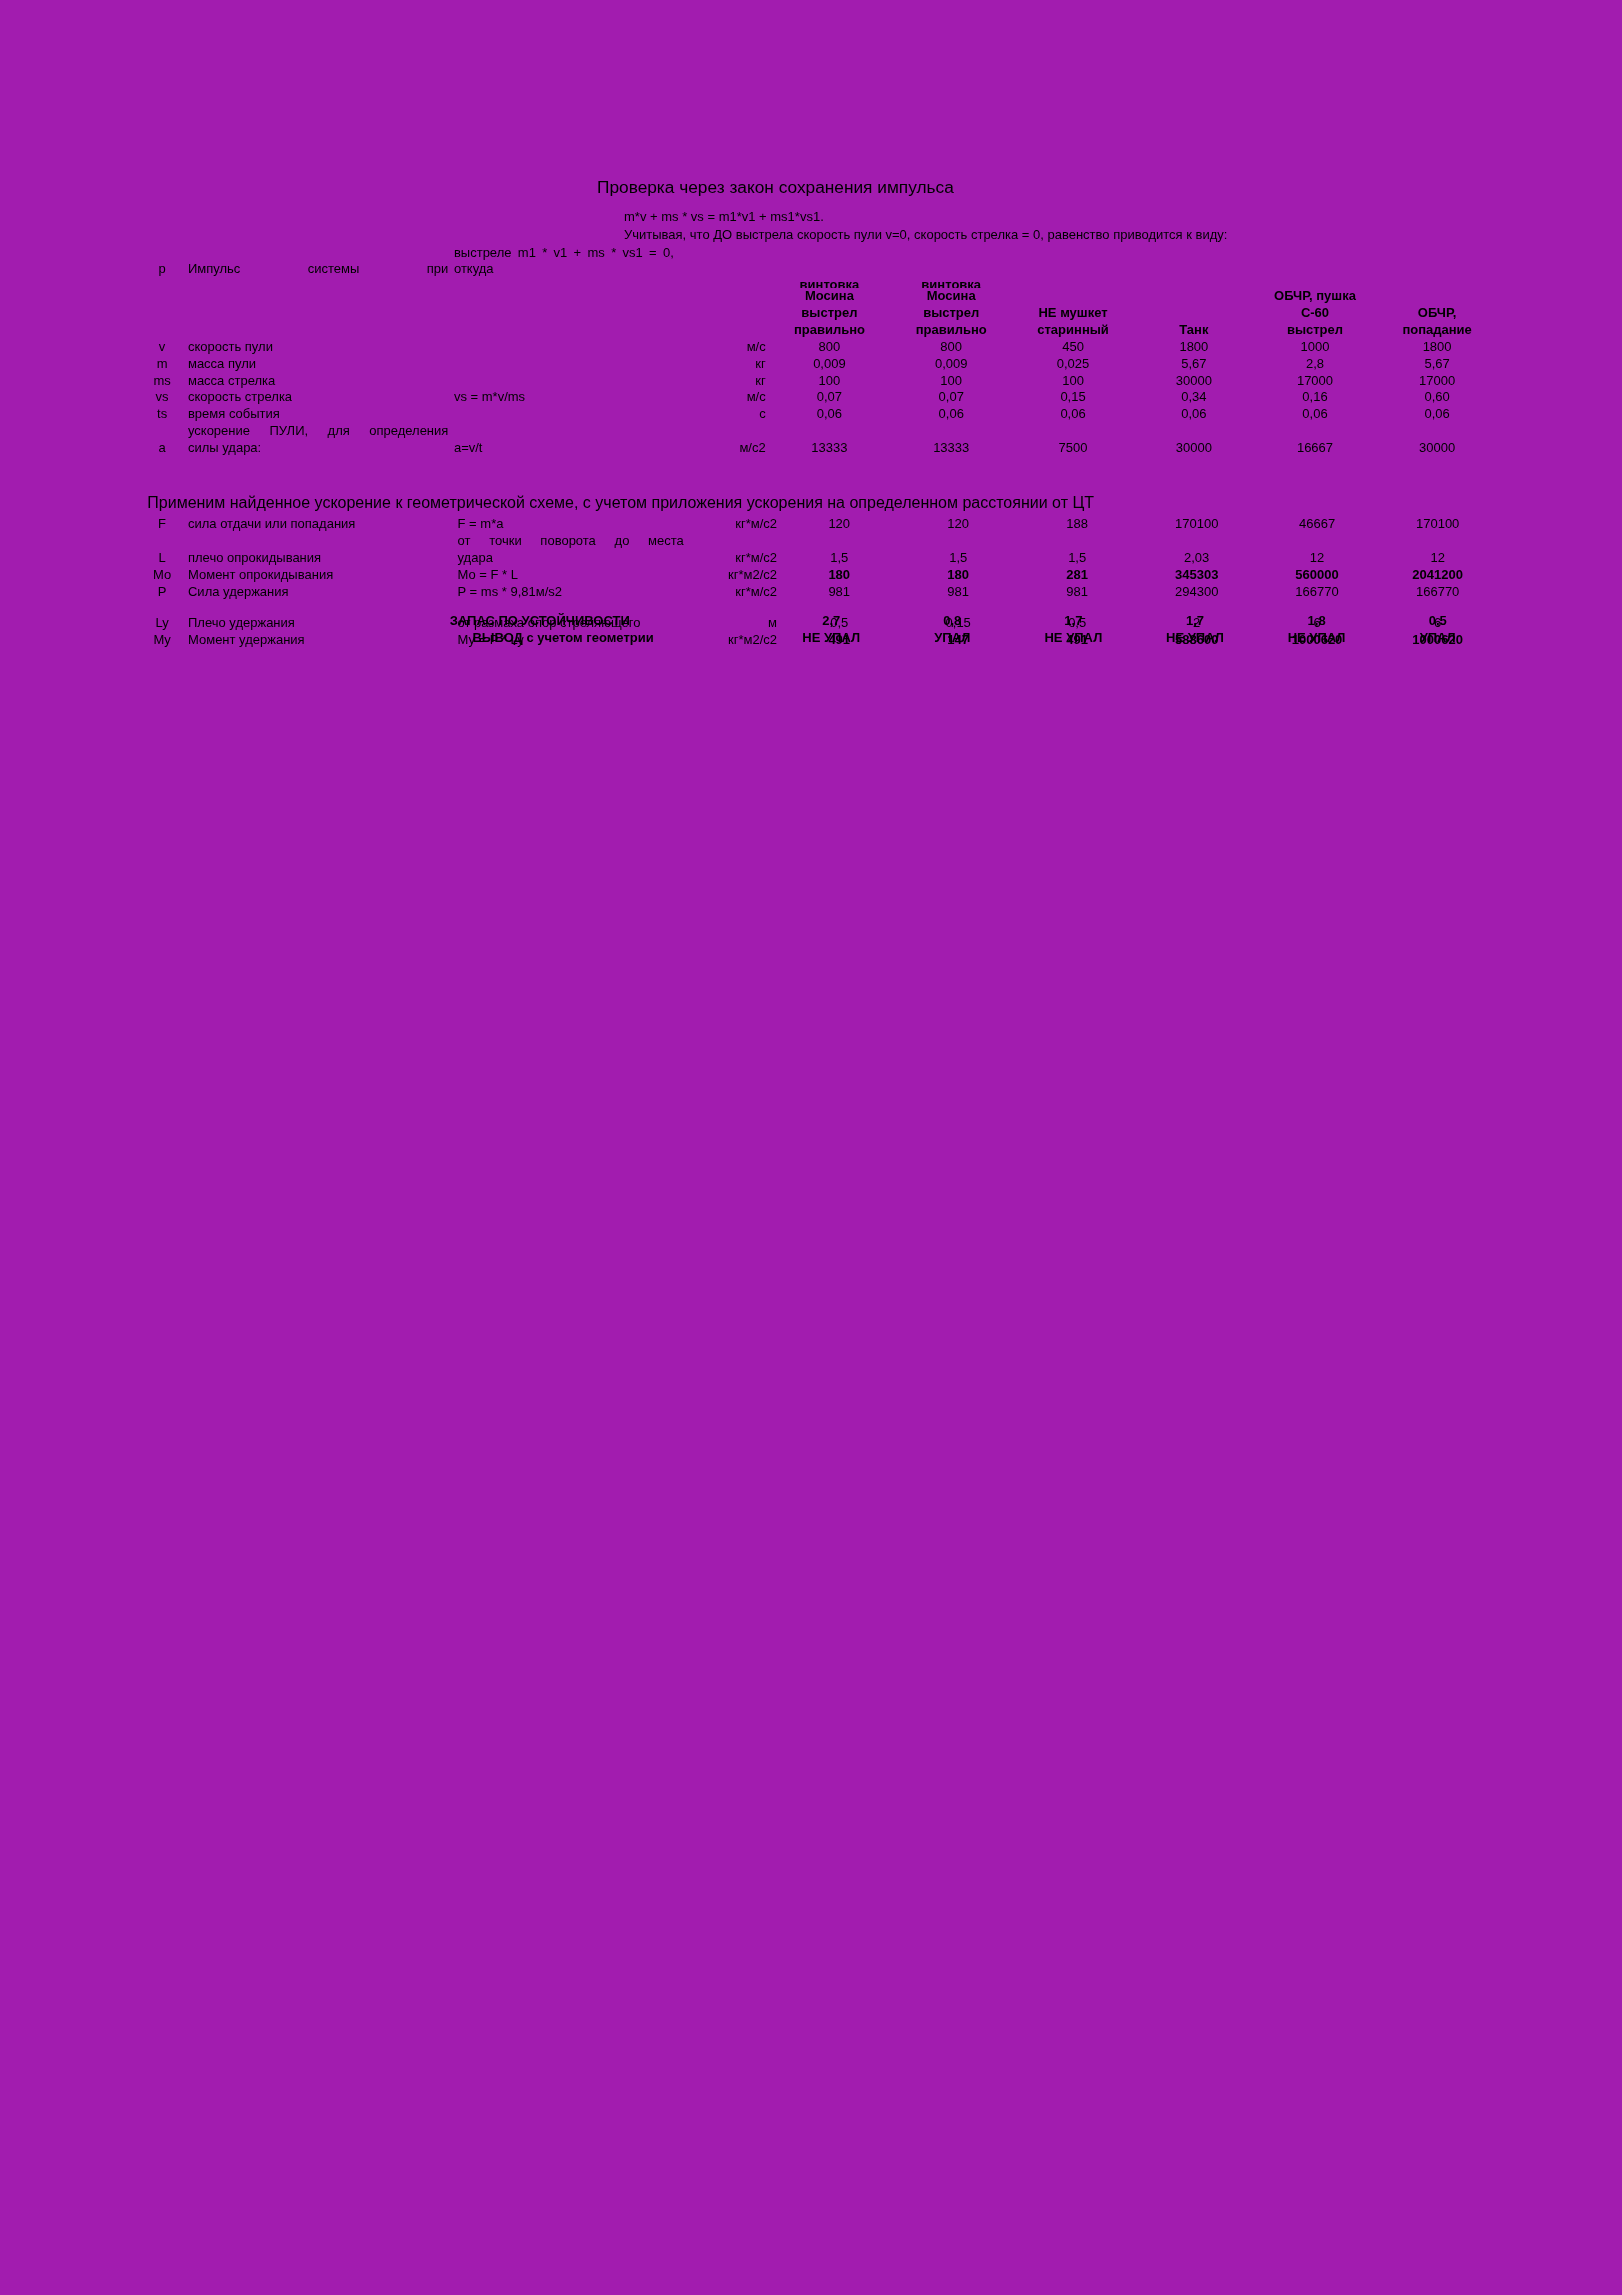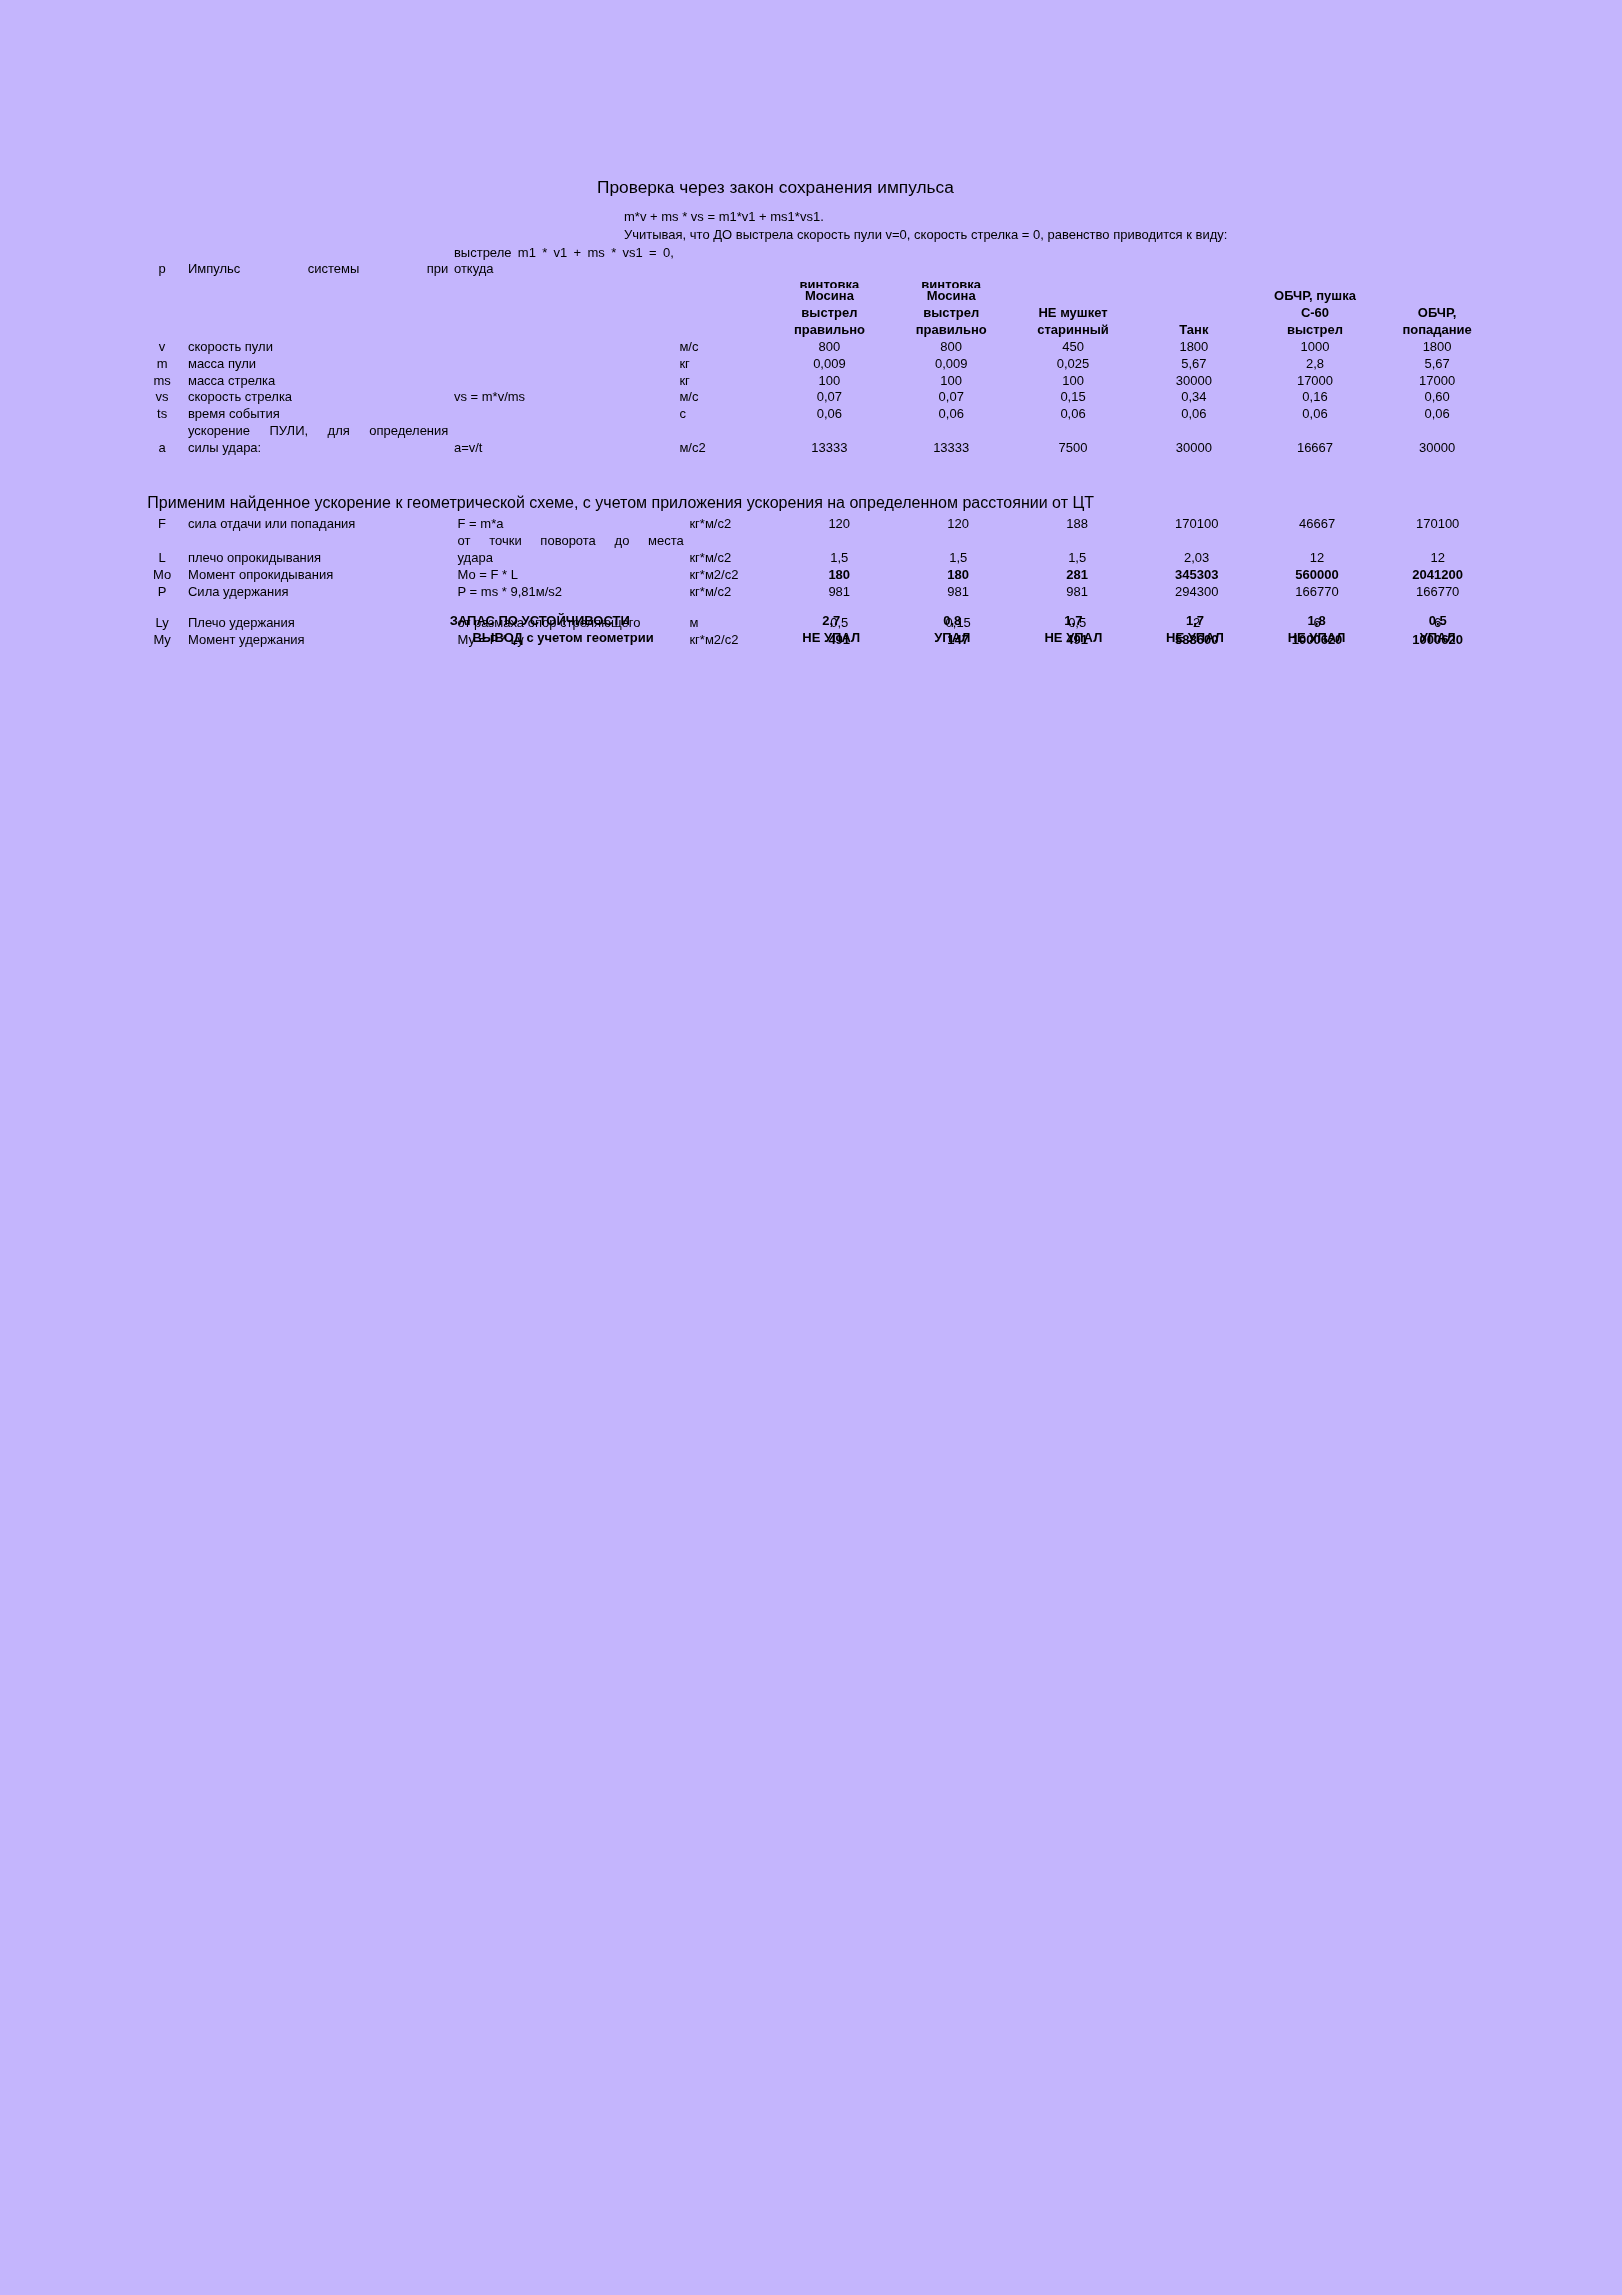--- a/index.html
+++ b/index.html
@@ -12,21 +12,21 @@
     height: 2295px;
     font-family: "Liberation Sans", sans-serif;
     color: #000000;
     position: relative;
   }
   .page {
     position: absolute;
     left: 0; top: 0;
     width: 1623px;
     height: 2295px;
-    background: #c4b5fd;
+    background: #a21caf;
   }
   .sheet {
     position: absolute;
     left: 139px;
     top: 177px;
     width: 1359px;
   }
   .title {
     font-size: 17.3px;
     text-align: left;
@@ -48,21 +48,21 @@
   }
   table.grid td {
     padding: 0 2.8px;
     vertical-align: bottom;
     white-space: nowrap;
     line-height: 1.30;
   }
   .c-sym   { width: 42px;  text-align: center; }
   .c-name  { width: 270px; text-align: left; }
   .c-form  { width: 229px; text-align: left; }
-  .c-unit  { width: 90px; text-align: left; }
+  .c-unit  { width: 90px; text-align: right; }
   .c-val   { width: 119px; text-align: center; }
 
   .justify {
     text-align: justify;
     text-align-last: justify;
     white-space: normal !important;
     display: block;
   }
   .hdr td {
     font-weight: bold;

